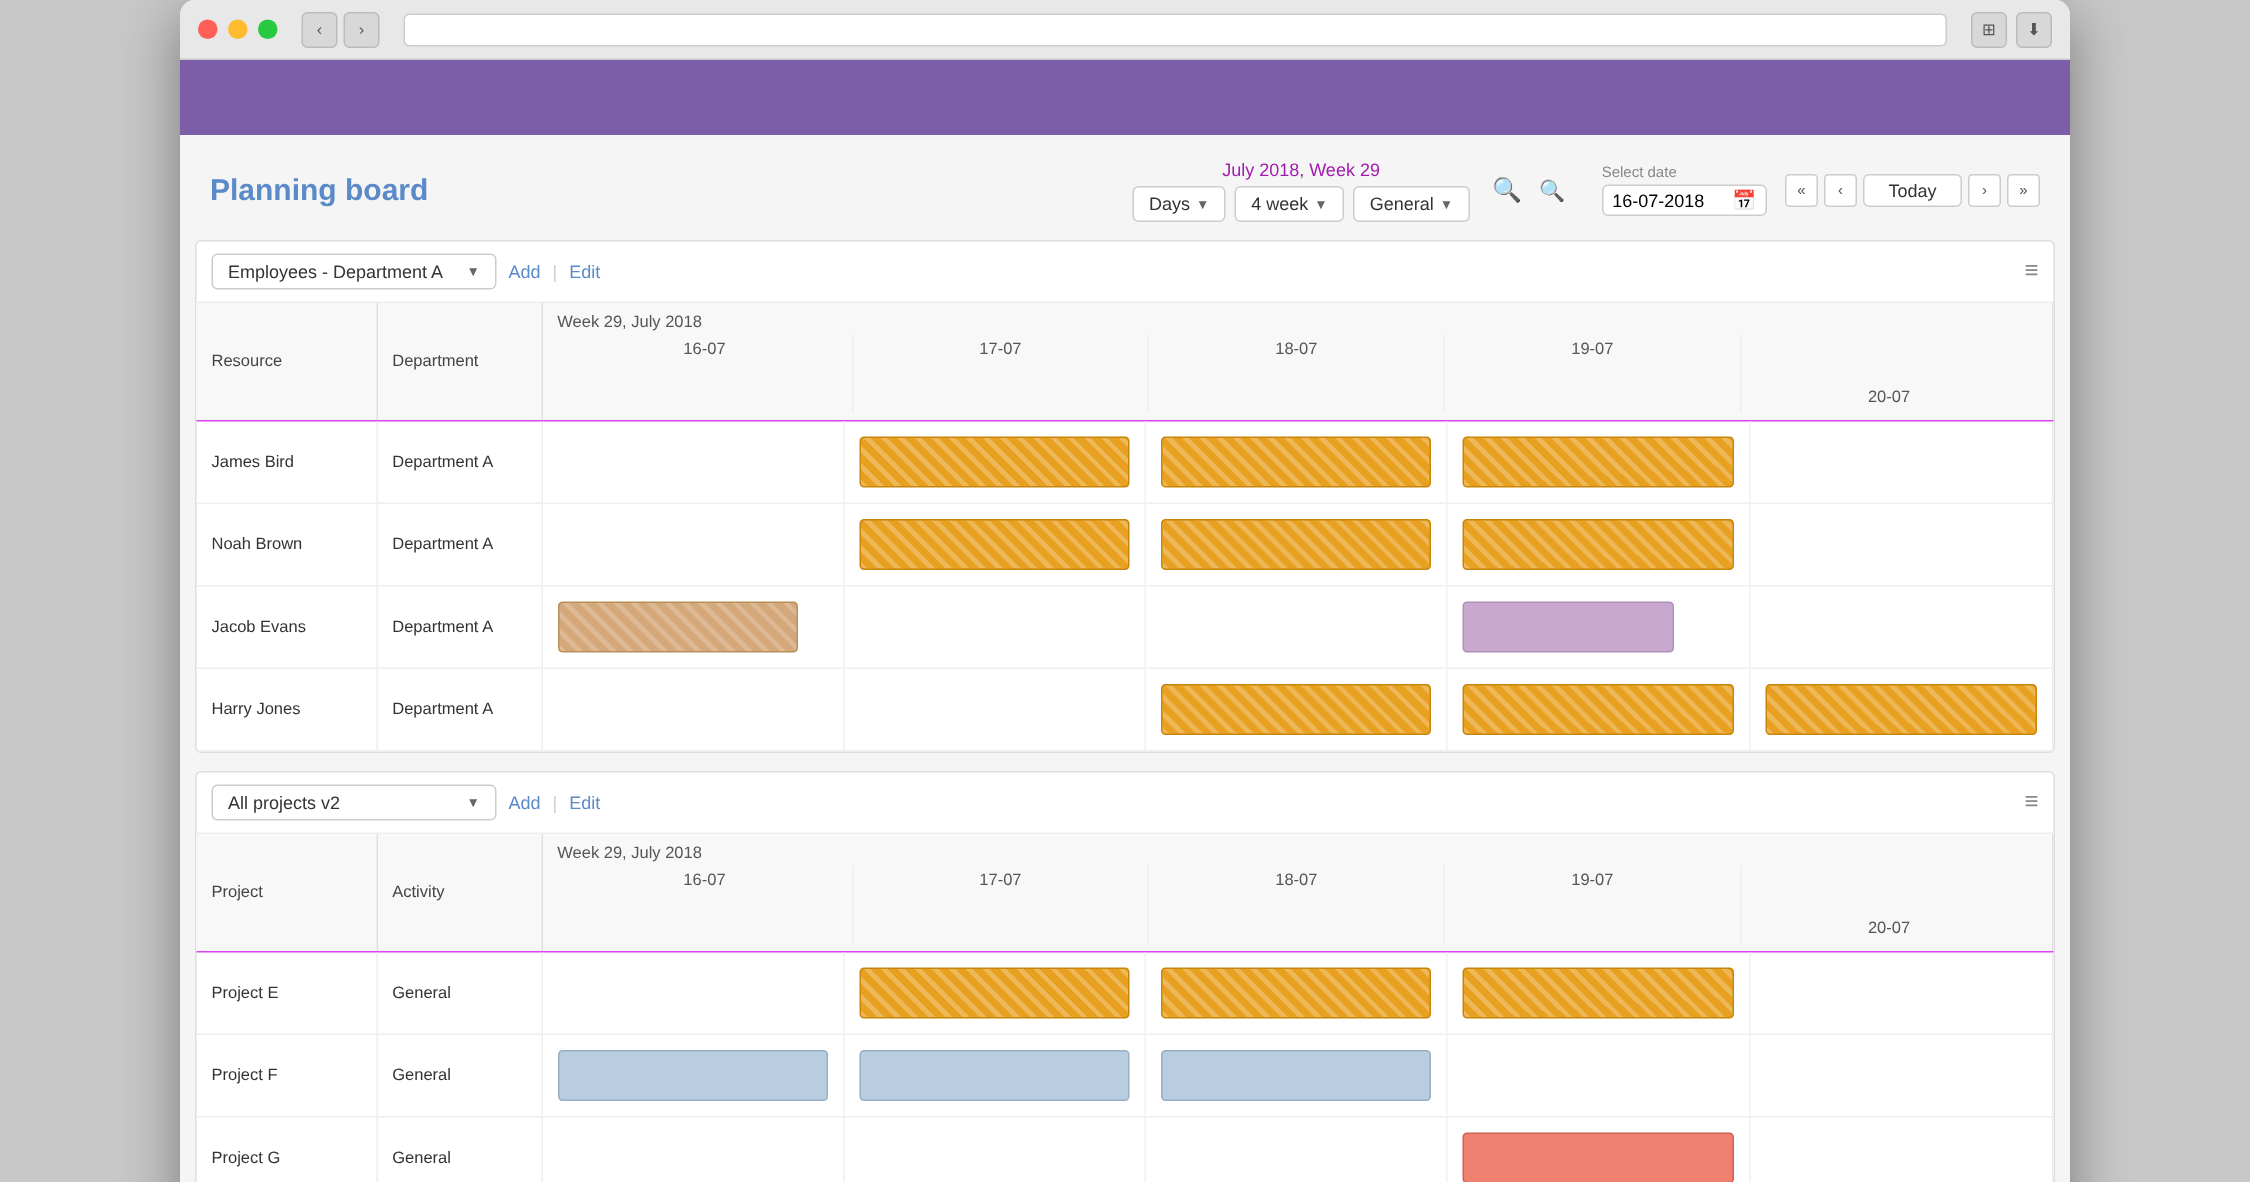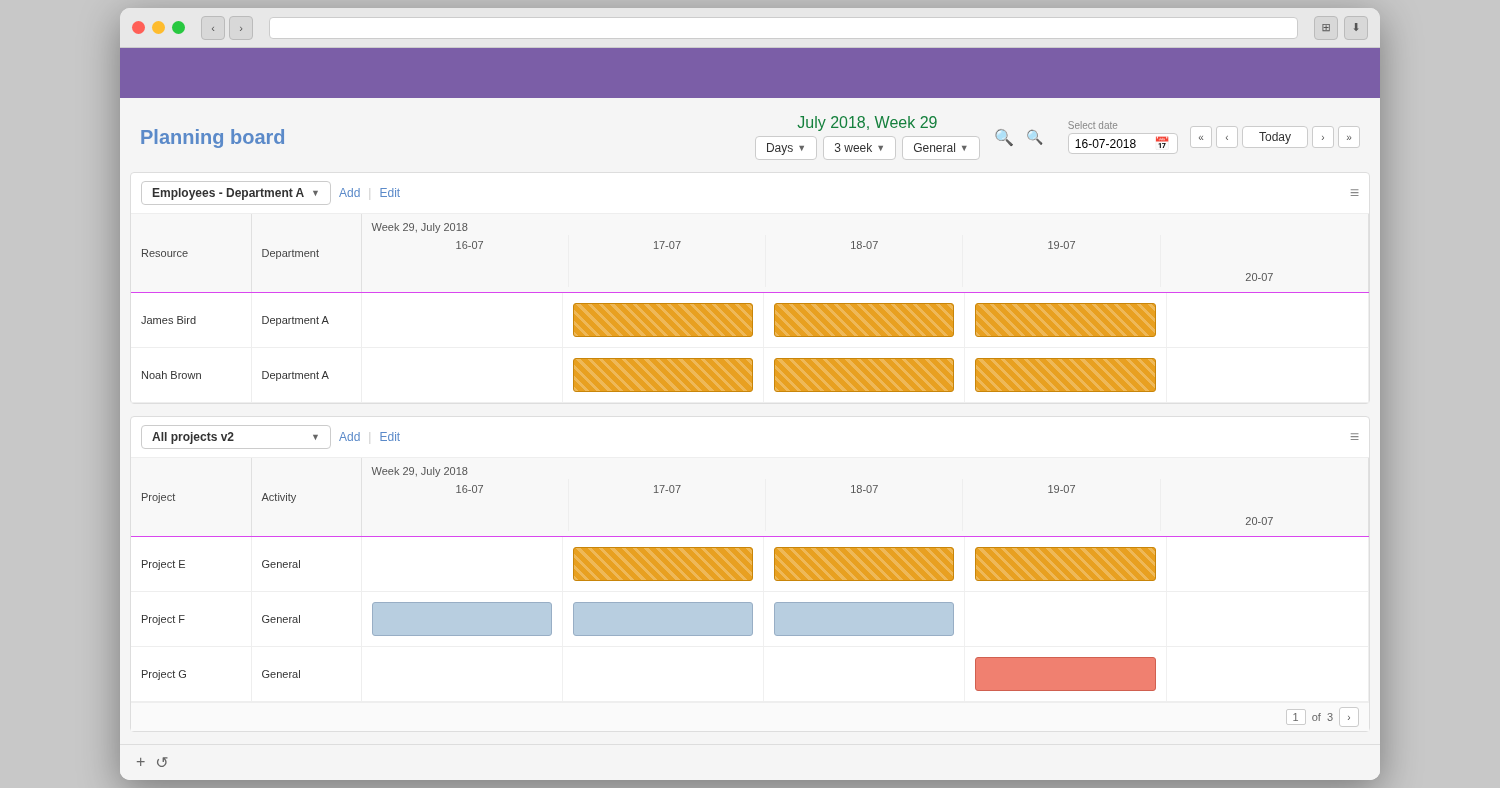--- a/index.html
+++ b/index.html
@@ -92,22 +92,22 @@
       font-weight: 600;
       flex: 1;
     }
     .toolbar-center {
       display: flex;
       flex-direction: column;
       align-items: center;
       gap: 4px;
     }
     .week-label {
-      color: #15803d;
-      font-size: 16px;
+      color: #a21caf;
+      font-size: 12px;
       font-weight: 500;
     }
     .toolbar-controls {
       display: flex;
       align-items: center;
       gap: 6px;
     }
     .dropdown-btn {
       display: flex;
       align-items: center;
@@ -186,21 +186,20 @@
       display: flex;
       align-items: center;
       gap: 4px;
       padding: 4px 10px;
       background: white;
       border: 1px solid #ccc;
       border-radius: 4px;
       cursor: pointer;
       font-size: 12px; color: #333;
       min-width: 190px;
-      font-weight: bold;
     }
     .board-action-link {
       color: #5b8ac9;
       cursor: pointer;
       font-size: 12px;
     }
     .board-action-sep { color: #ccc; }
     .board-menu-icon {
       margin-left: auto;
       color: #888;
@@ -382,21 +381,21 @@
       <div class="page-title">Planning board</div>
 
       <div class="toolbar-center">
         <div class="week-label">July 2018, Week 29</div>
         <div class="toolbar-controls">
           <button class="dropdown-btn">
             <span>Days</span>
             <span class="dropdown-arrow">▼</span>
           </button>
           <button class="dropdown-btn">
-            <span>3 week</span>
+            <span>4 week</span>
             <span class="dropdown-arrow">▼</span>
           </button>
           <button class="dropdown-btn">
             <span>General</span>
             <span class="dropdown-arrow">▼</span>
           </button>
         </div>
       </div>
 
       <div class="zoom-group">
@@ -497,21 +496,69 @@
                   </div>
                   <div class="day-slot">
                     <div class="bar bar-orange-hatch" style="left:5%;width:90%"></div>
                   </div>
                   <div class="day-slot"></div>
                 </div>
               </div>
             </td>
           </tr>
 
-
+          <tr class="gantt-row">
+            <td>
+                <div class="cell-name">Jacob Evans</div>
+              </td>
+            <td>
+                <div class="cell-dept">Department A</div>
+              </td>
+            <td>
+              <div class="gantt-bars-container">
+                <div class="gantt-inner">
+                  <div class="day-slot">
+                    <div class="bar bar-tan" style="left:5%;width:80%"></div>
+                  </div>
+                  <div class="day-slot"></div>
+                  <div class="day-slot"></div>
+                  <div class="day-slot">
+                    <div class="bar bar-lavender" style="left:5%;width:70%"></div>
+                  </div>
+                  <div class="day-slot"></div>
+                </div>
+              </div>
+            </td>
+          </tr>
+
+          <tr class="gantt-row">
+            <td>
+                <div class="cell-name">Harry Jones</div>
+              </td>
+            <td>
+                <div class="cell-dept">Department A</div>
+              </td>
+            <td>
+              <div class="gantt-bars-container">
+                <div class="gantt-inner">
+                  <div class="day-slot"></div>
+                  <div class="day-slot"></div>
+                  <div class="day-slot">
+                    <div class="bar bar-orange-hatch" style="left:5%;width:90%"></div>
+                  </div>
+                  <div class="day-slot">
+                    <div class="bar bar-orange-hatch" style="left:5%;width:90%"></div>
+                  </div>
+                  <div class="day-slot">
+                    <div class="bar bar-orange-hatch" style="left:5%;width:90%"></div>
+                  </div>
+                </div>
+              </div>
+            </td>
+          </tr>
         </tbody>
       </table>
     </div>
 
     <div class="board-section">
       <div class="board-section-header">
         <div class="board-dropdown">
           <span>All projects v2</span>
           <span class="dropdown-arrow" style="margin-left:auto">▼</span>
         </div>

